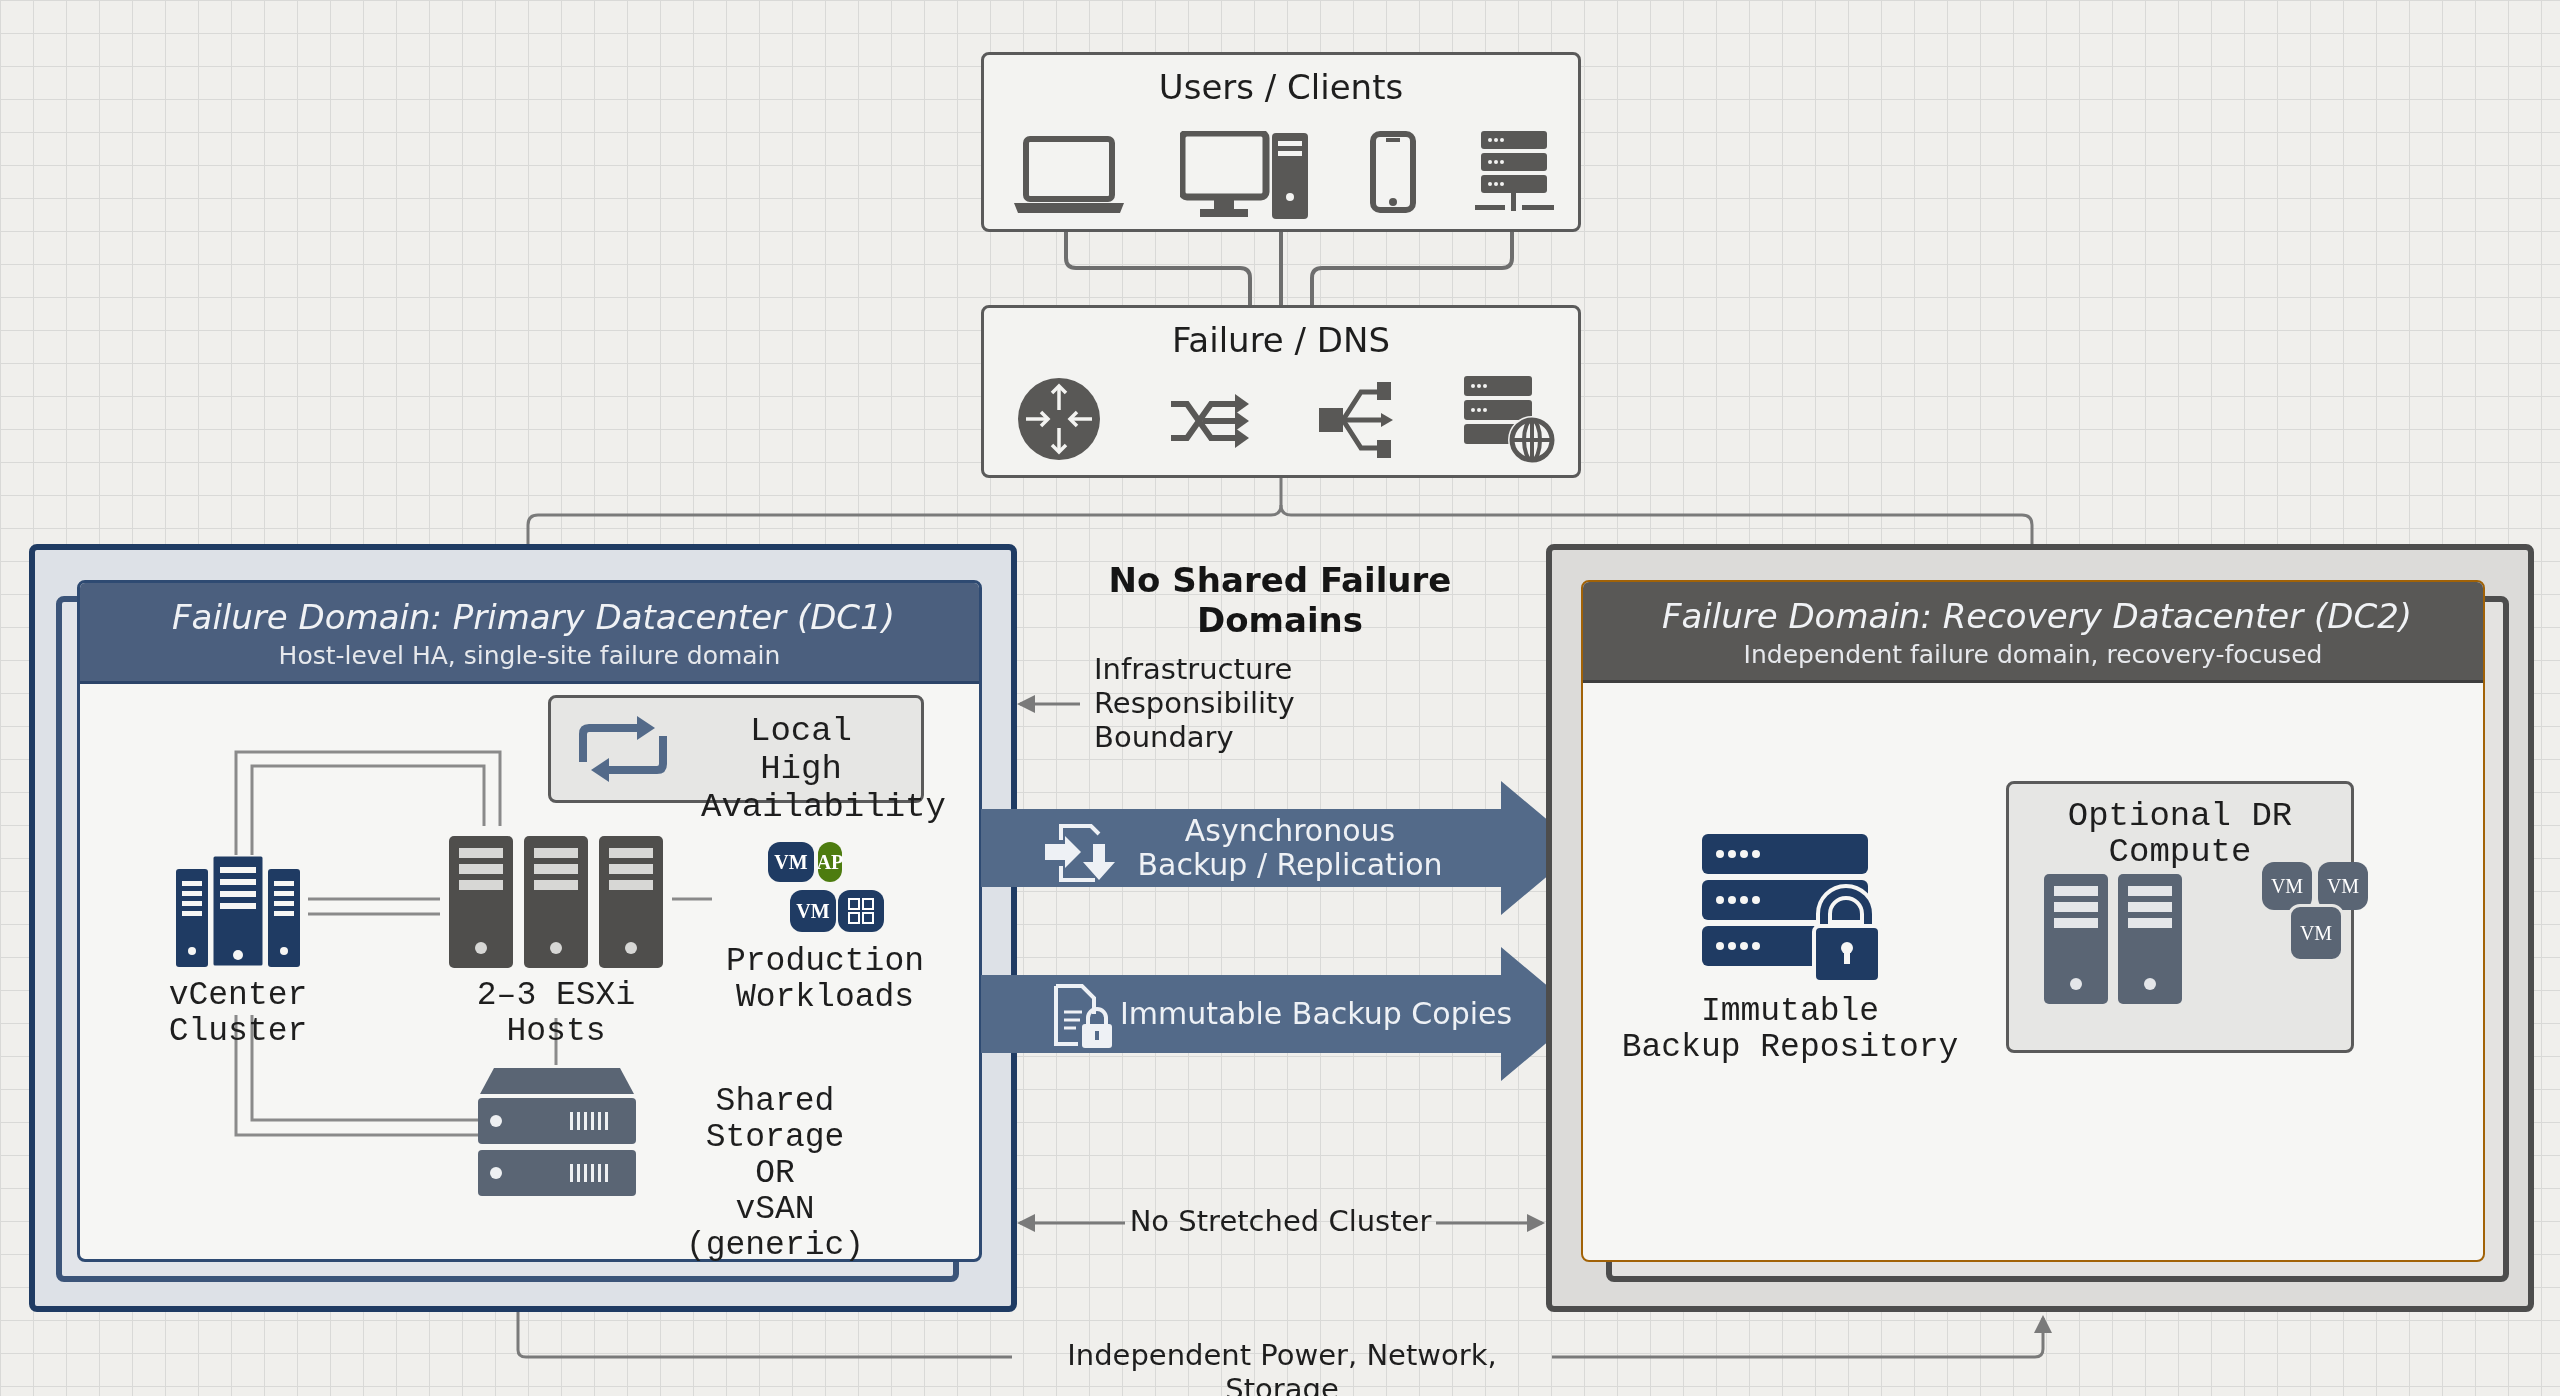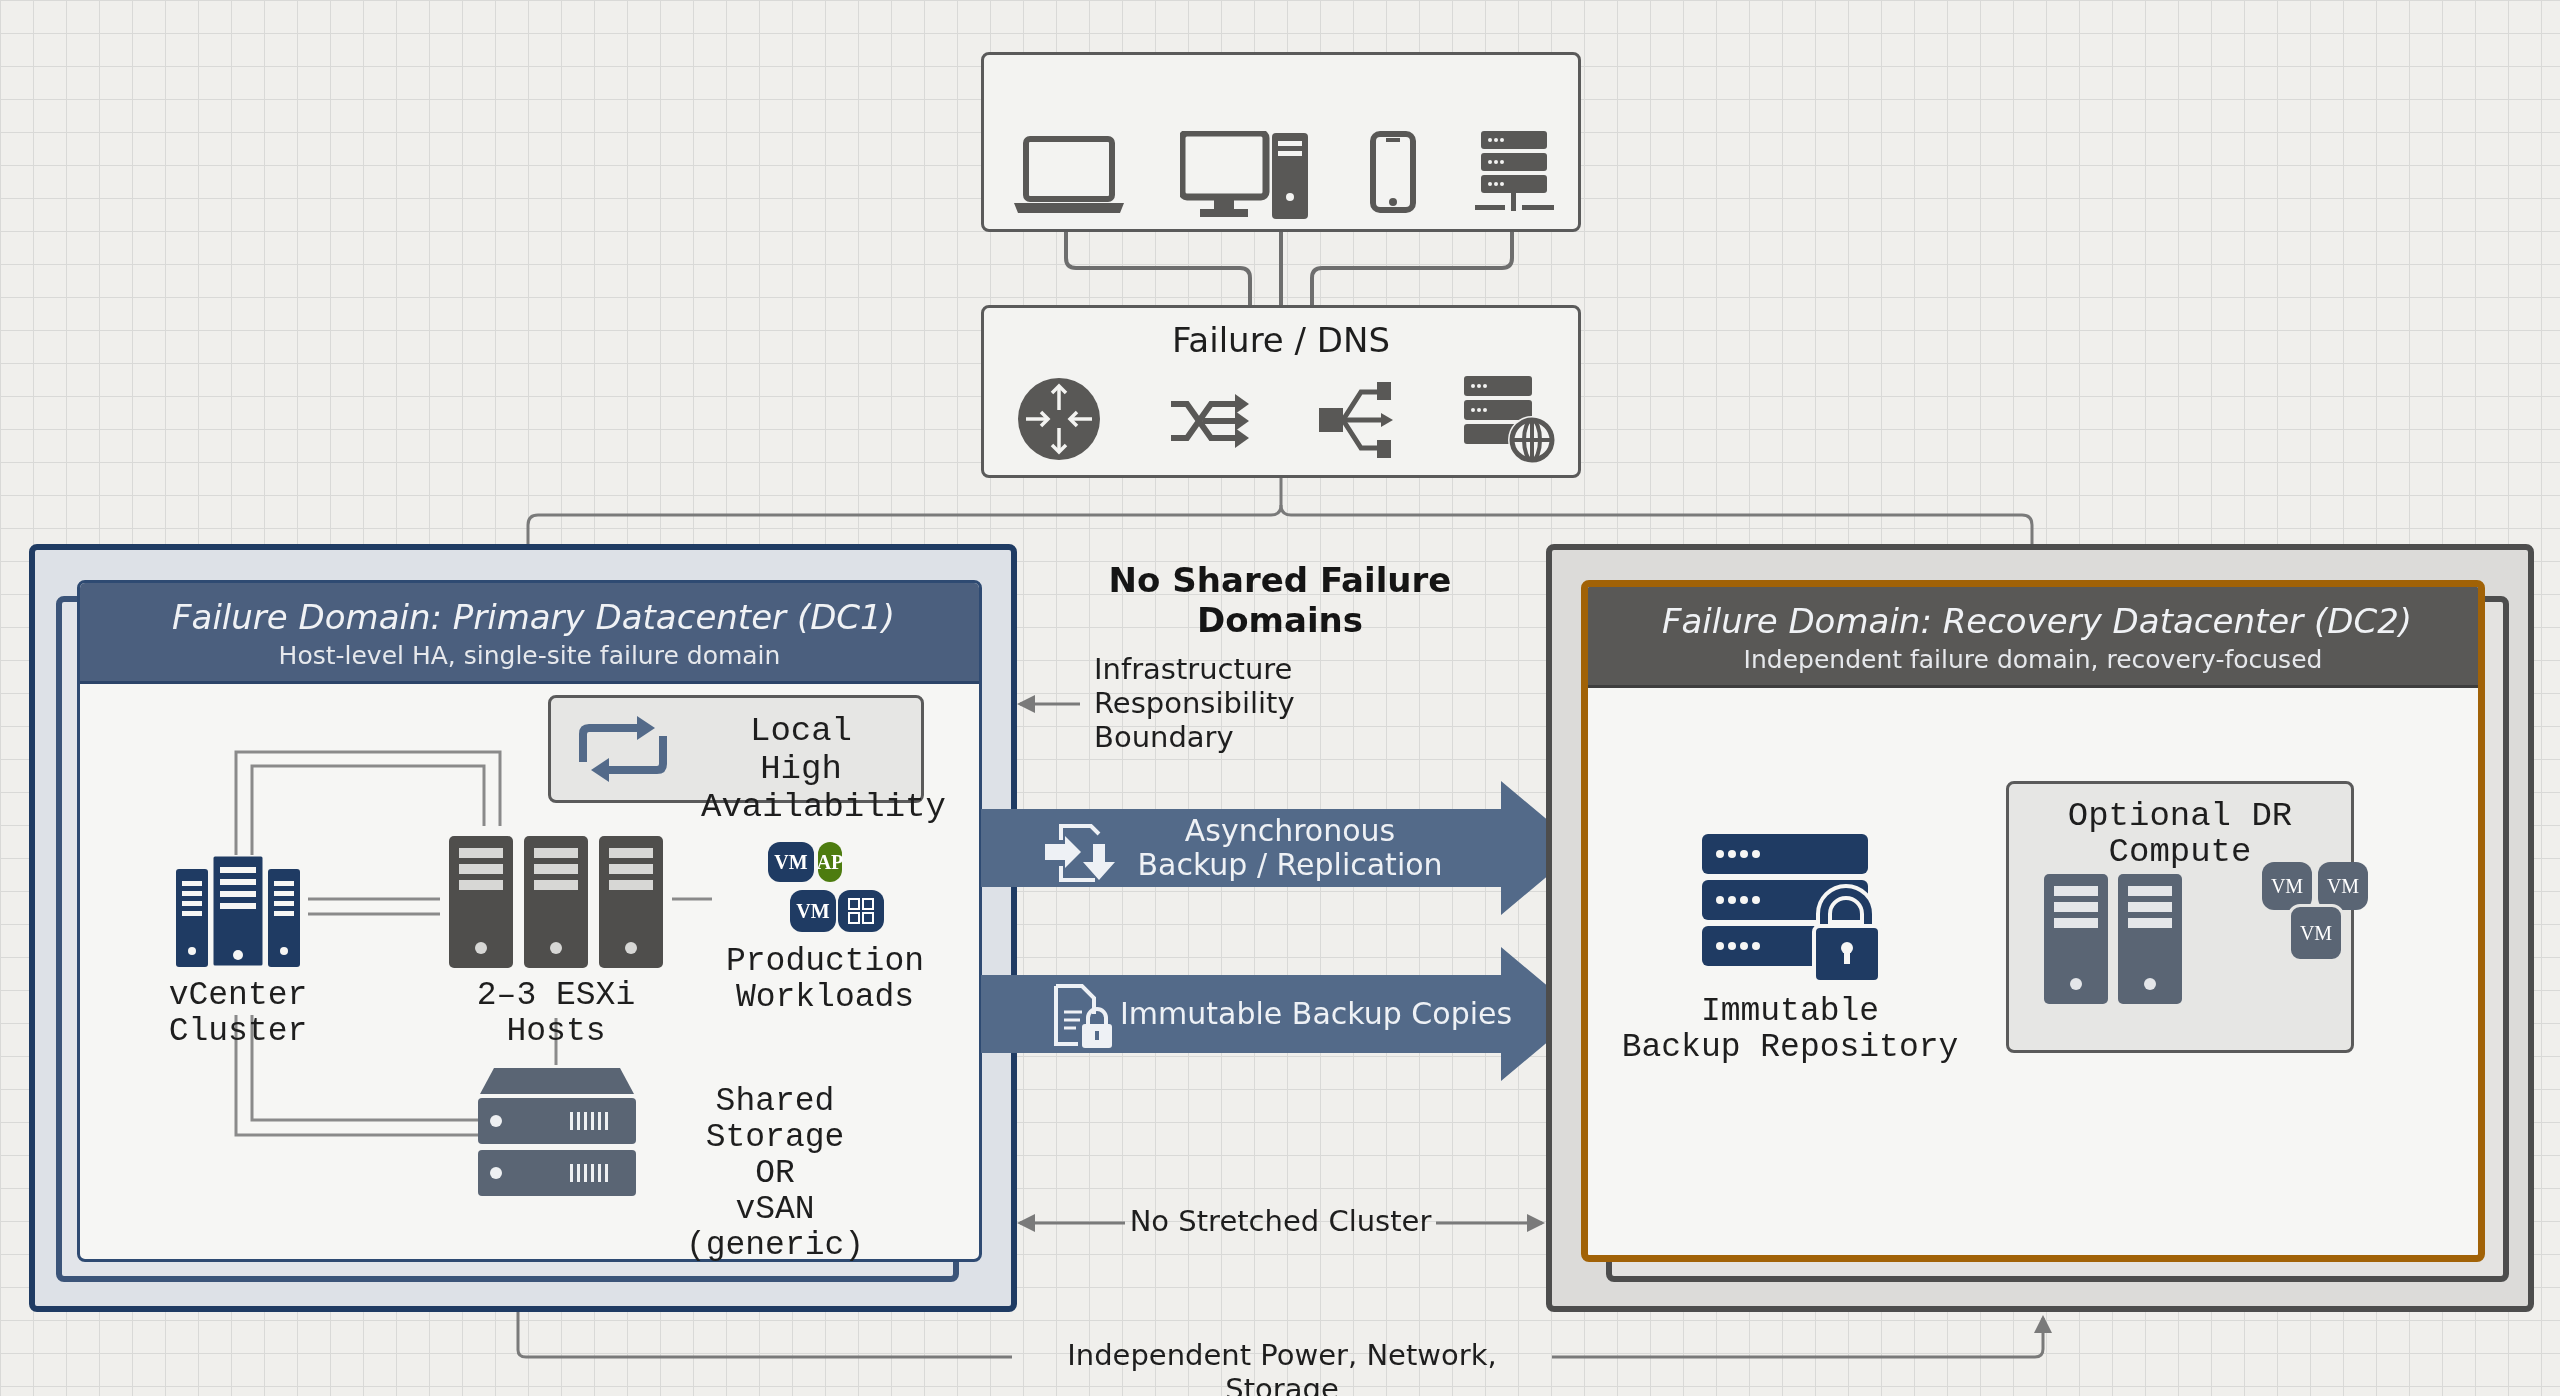--- a/index.html
+++ b/index.html
@@ -17,21 +17,21 @@
   svg.wires{position:absolute;left:0;top:0;width:2560px;height:1396px;pointer-events:none;}
   .box{position:absolute;background:#f3f3f1;border:3px solid #5a5a5a;border-radius:8px;box-sizing:border-box;}
   .box-title{position:absolute;left:0;right:0;text-align:center;font-size:34px;color:#1e1e1e;}
   .icon{position:absolute;}
   .dc-outer{position:absolute;border-radius:8px;box-sizing:border-box;}
   .dc1-outer{background:#dde1e7;border:6px solid #1f3b63;}
   .dc2-outer{background:#dcdbd9;border:6px solid #4d4d4d;}
   .dc-shadow{position:absolute;border-radius:8px;box-sizing:border-box;}
   .dc-inner{position:absolute;background:#f6f6f4;border-radius:8px;box-sizing:border-box;overflow:hidden;}
   .dc1-inner{border:3px solid #2e4a72;}
-  .dc2-inner{border:7px solid #a16207;}
+  .dc2-inner{border:2px solid #a16207;}
   .dc-header{position:absolute;left:0;right:0;top:0;height:98px;text-align:center;color:#f0f2f5;}
   .dc1-header{background:#4b5f7e;border-bottom:3px solid #2c4468;}
   .dc2-header{background:#595856;border-bottom:3px solid #3e3e3e;}
   .dc-title{position:absolute;left:8px;right:0;top:14px;font-size:34px;font-style:italic;}
   .dc-sub{position:absolute;left:0;right:0;top:58px;font-size:25px;color:#e6e8ec;}
   .lbl{position:absolute;text-align:center;font-size:33px;line-height:36px;color:#1e1e1e;font-family:Liberation Mono, monospace;}
   .note{position:absolute;font-size:29px;line-height:34px;color:#1e1e1e;}
   .arrow-band{position:absolute;}
   .arrow-text{position:absolute;color:#eef1f5;font-size:30px;line-height:34px;text-align:center;}
   .pill{position:absolute;background:#e6e6e4;border:3px solid #5a5a5a;border-radius:8px;box-sizing:border-box;}
@@ -64,20 +64,21 @@
   <path d="M1080,704 H1020" fill="none" stroke="#7a7a7a" stroke-width="3" marker-end="url(#ah2)"></path>
 
   <path d="M1125,1223 H1020" fill="none" stroke="#7a7a7a" stroke-width="3" marker-end="url(#ah2)"></path>
   <path d="M1436,1223 H1542" fill="none" stroke="#7a7a7a" stroke-width="3" marker-end="url(#ah2)"></path>
 
   <path d="M518,1311 V1350 Q518,1357 526,1357 H1012" fill="none" stroke="#7a7a7a" stroke-width="3"></path>
   <path d="M1552,1357 H2035 Q2043,1357 2043,1349 V1318" fill="none" stroke="#7a7a7a" stroke-width="3" marker-end="url(#ah2)"></path>
 </svg>
 
 <div class="box" style="left:981px;top:52px;width:600px;height:180px;">
+  <div class="box-title" style="top:12px;">Users / Clients</div>
 
   <svg class="icon" style="left:30px;top:80px;" width="110" height="80" viewBox="0 0 110 80">
     <rect x="12" y="4" width="86" height="60" rx="4" fill="none" stroke="#595856" stroke-width="6"></rect>
     <path d="M0,68 H110 L106,78 H4 Z" fill="#595856"></path>
   </svg>
 
   <svg class="icon" style="left:196px;top:76px;" width="130" height="90" viewBox="0 0 130 90">
     <rect x="2" y="2" width="84" height="64" rx="5" fill="none" stroke="#595856" stroke-width="7"></rect>
     <rect x="34" y="66" width="20" height="12" fill="#595856"></rect>
     <rect x="20" y="78" width="48" height="8" fill="#595856"></rect>

